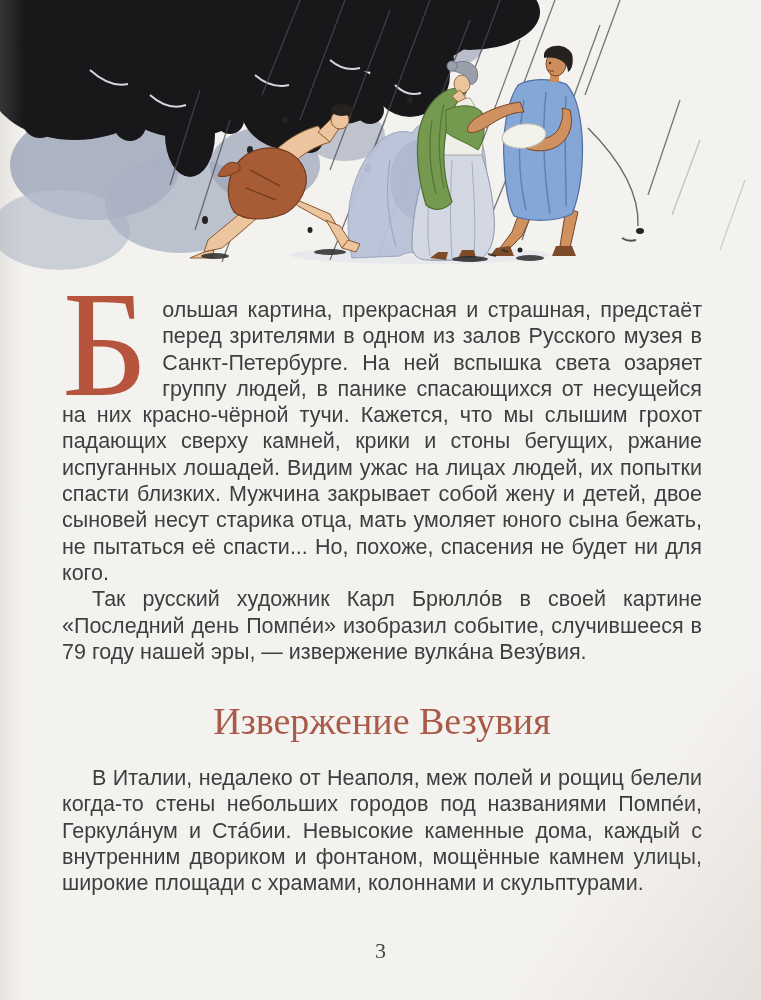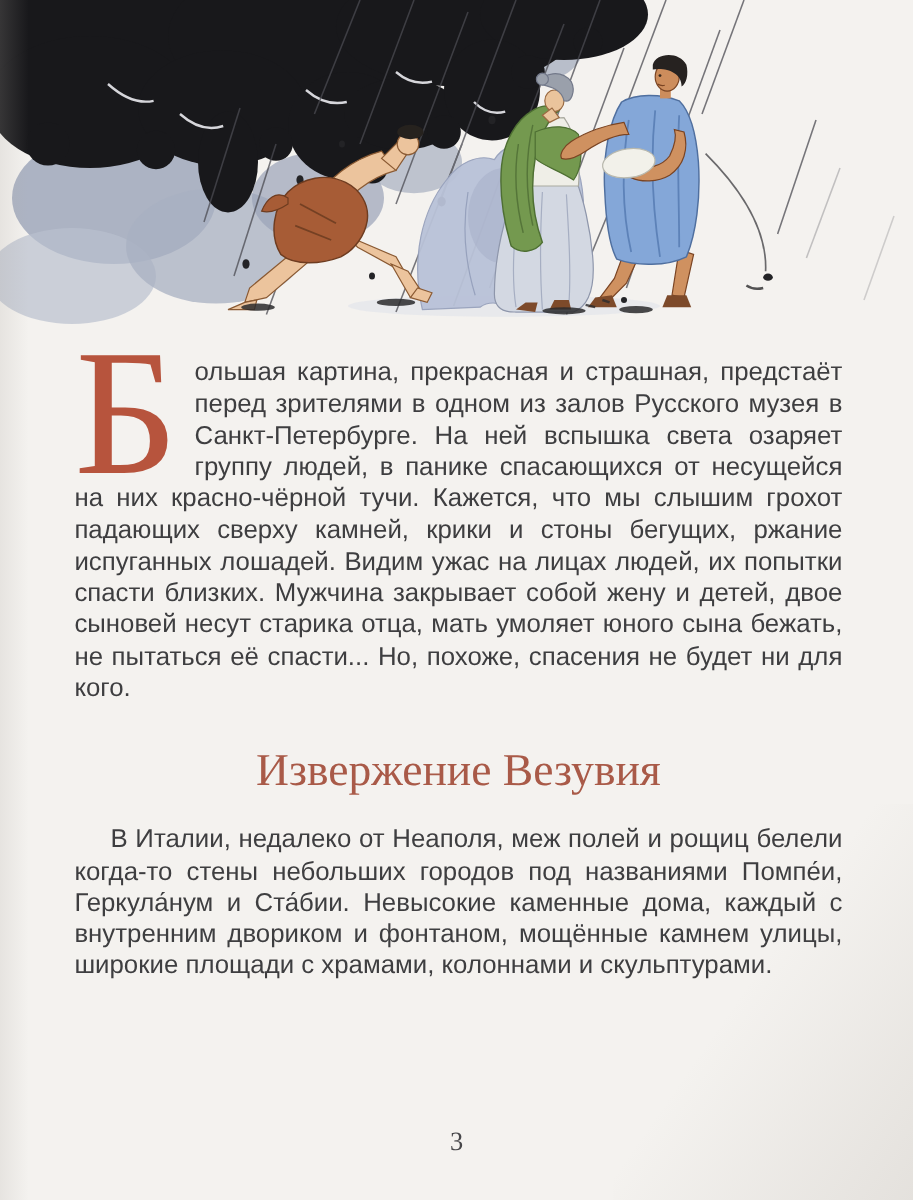--- a/index.html
+++ b/index.html
@@ -232,20 +232,21 @@
       <path d="M622,238 q6,4 14,2"></path>
       <path d="M488,254 l8,2"></path>
       <path d="M502,250 l6,2"></path>
     </g>
   </svg>
 
   <div class="text-block">
     <p>
       <span class="drop-cap">Б</span><span>ольшая картина, прекрасная и страшная, предстаёт перед зрителями в одном из залов Русского музея в Санкт-Петербурге. На ней вспышка света озаряет группу людей, в панике спасающихся от несущейся на них красно-чёрной тучи. Кажется, что мы слышим грохот падающих сверху камней, крики и стоны бегущих, ржание испуганных лошадей. Видим ужас на лицах людей, их попытки спасти близких. Мужчина закрывает собой жену и детей, двое сыновей несут старика отца, мать умоляет юного сына бежать, не пытаться её спасти... Но, похоже, спасения не будет ни для кого.</span>
     </p>
+    <p class="indent">Так русский художник Карл Брюлло́в в своей картине «Последний день Помпе́и» изобразил событие, случившееся в 79 году нашей эры, — извержение вулка́на Везу́вия.</p>
 
     <h2 class="section-heading">Извержение Везувия</h2>
 
     <p class="indent">В Италии, недалеко от Неаполя, меж полей и рощиц белели когда-то стены небольших городов под названиями Помпе́и, Геркула́нум и Ста́бии. Невысокие каменные дома, каждый с внутренним двориком и фонтаном, мощённые камнем улицы, широкие площади с храмами, колоннами и скульптурами.</p>
   </div>
 
   <div class="page-number">3</div>
 
 </div>
 

